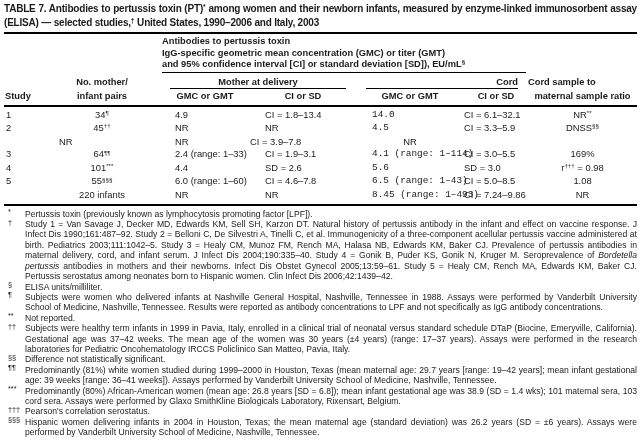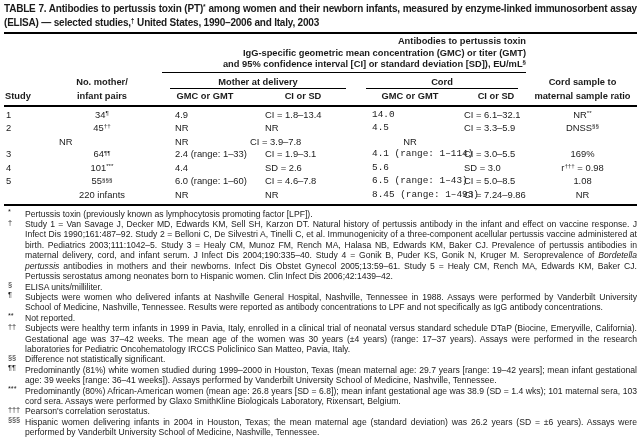--- a/index.html
+++ b/index.html
@@ -11,27 +11,27 @@
   sup { font-size:66%; vertical-align:baseline; position:relative; top:-0.45em; letter-spacing:0; }
 
   
   .title { font-weight:bold; font-size:10px; line-height:12.5px; text-align:justify;
            letter-spacing:-0.2px; padding-bottom:2px; border-bottom:2.5px solid #000; }
 
   
   .thead, .trow { display:grid; grid-template-columns:40px 116px 90px 106px 108px 64px 109px; }
   .thead { font-weight:bold; font-size:9.3px; line-height:11.5px;
            border-bottom:2px solid #000; padding:1px 0 2px 0; }
-  .h-span   { grid-column:3/7; grid-row:1; text-align:right; border-bottom:1px solid #000;
+  .h-span   { grid-column:3/7; grid-row:1; text-align:left; border-bottom:1px solid #000;
               padding:1px 0 1px 0; margin:0 2px; }
   .h-span .ln { display:block; }
   .h-pairs1 { grid-column:2; grid-row:2; text-align:center; padding-top:4px; }
   .h-mother { grid-column:3/5; grid-row:2; margin:4px 10px 0 10px; border-bottom:1px solid #000; text-align:center; }
-  .h-cord   { grid-column:5/7; grid-row:2; margin:4px 10px 0 10px; border-bottom:1px solid #000; text-align:center; }
-  .h-ratio1 { grid-column:7; grid-row:2; text-align:center; padding-top:4px; }
+  .h-cord   { grid-column:5/7; grid-row:2; margin:4px 10px 0 10px; border-bottom:1px solid #000; text-align:right; }
+  .h-ratio1 { grid-column:7; grid-row:2; text-align:left; padding-top:4px; }
   .h-study  { grid-column:1; grid-row:3; align-self:end; padding:2px 0 0 1px; }
   .h-pairs2 { grid-column:2; grid-row:3; text-align:center; padding-top:2px; }
   .h-c3 { grid-column:3; grid-row:3; text-align:center; padding-top:2px; }
   .h-c4 { grid-column:4; grid-row:3; text-align:center; padding-top:2px; }
   .h-c5 { grid-column:5; grid-row:3; text-align:center; padding-top:2px; }
   .h-c6 { grid-column:6; grid-row:3; text-align:center; padding-top:2px; }
   .h-ratio2 { grid-column:7; grid-row:3; text-align:center; padding-top:2px; }
 
   
   .tbody { padding:2px 0 2px 0; border-bottom:2px solid #000; }

